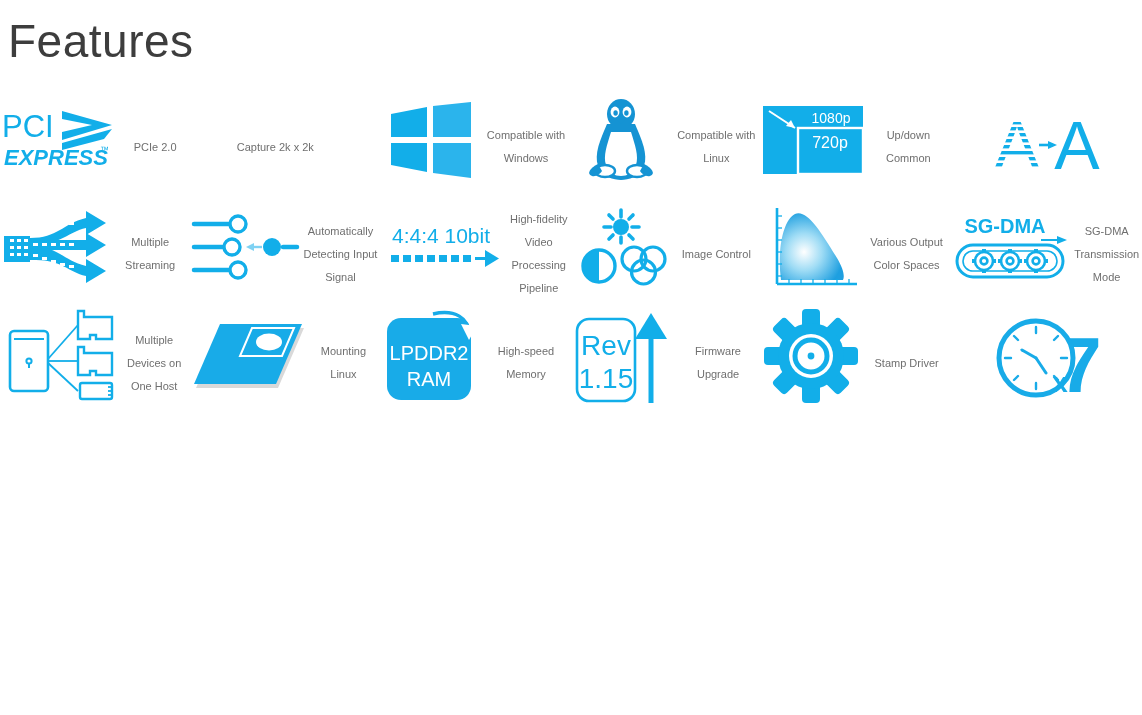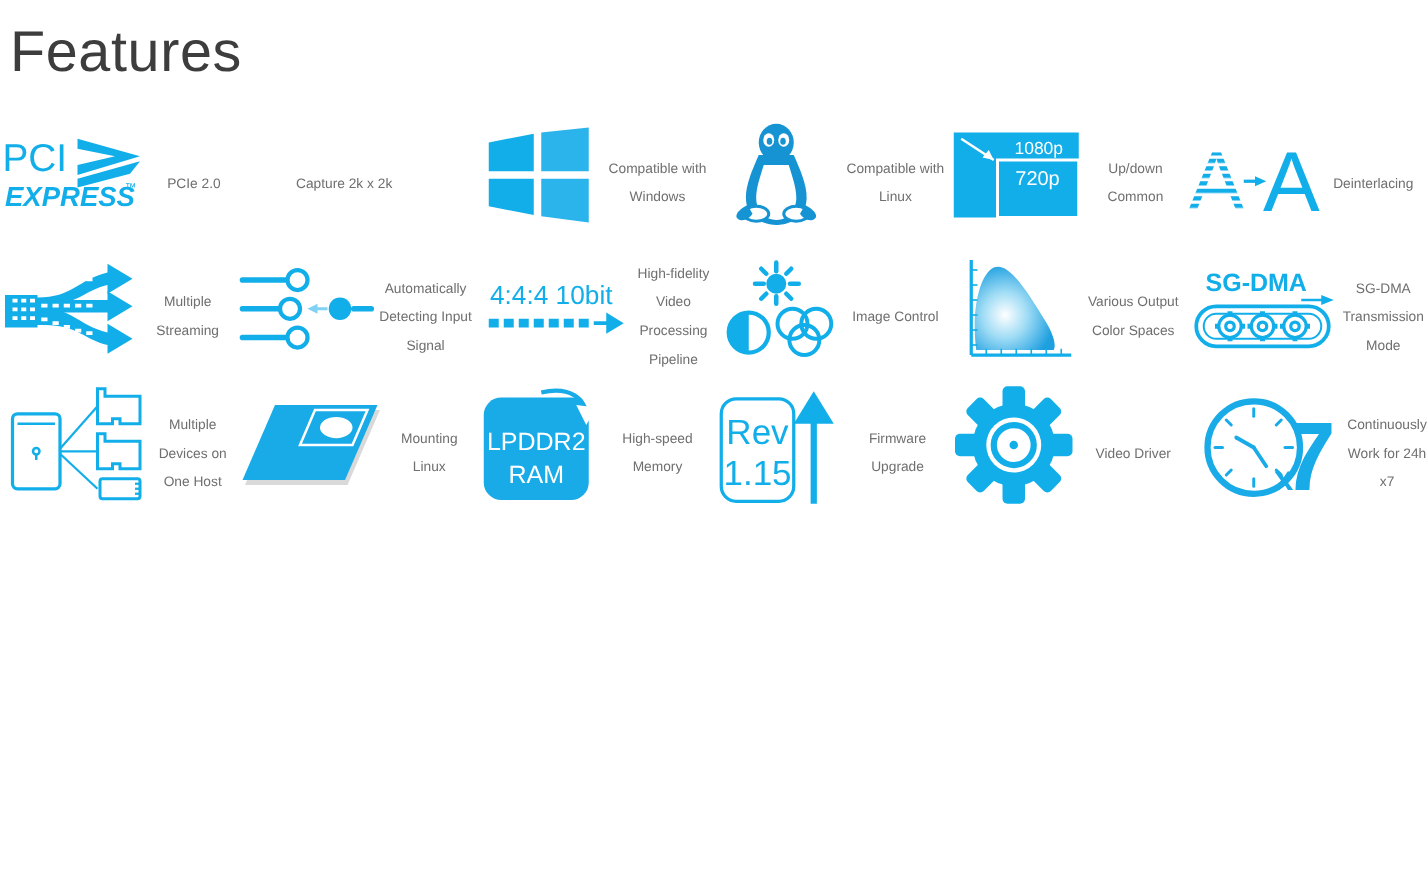--- a/index.html
+++ b/index.html
@@ -117,21 +117,20 @@
             <rect x="0" y="0" width="104" height="74" fill="#000"></rect>
             <text x="22" y="66" text-anchor="middle" font-family="'Liberation Sans',sans-serif" font-size="68" font-weight="300" fill="#fff">A</text>
           </mask>
         </defs>
         <rect x="0" y="0" width="52" height="74" fill="url(#scan)" mask="url(#mA)"></rect>
         <text x="82" y="66" text-anchor="middle" font-family="'Liberation Sans',sans-serif" font-size="68" font-weight="300" fill="#12AEE9">A</text>
         <line x1="44" y1="42" x2="58" y2="42" stroke="#12AEE9" stroke-width="2.6"></line>
         <path d="M62 42 L53 38 L53 46 Z" fill="#12AEE9"></path>
       </svg>
     </div>
-    <div class="cap">Deinterlacing</div>
   </div>
 
   <div class="cell r2">
     <div class="icon-box">
       <svg width="110" height="74" viewBox="0 0 110 74">
         <path d="M4 28 L30 28 C58 28 62 14 86 8 L86 1 L106 13 L86 25 L86 18 C68 22 62 34 36 34 L4 34 Z" fill="#12AEE9"></path>
         <path d="M4 30 L86 30 L86 23 L106 35 L86 47 L86 40 L4 40 Z" fill="#12AEE9"></path>
         <path d="M4 36 L30 36 C58 36 62 50 86 56 L86 49 L106 61 L86 73 L86 66 C68 62 62 50 36 50 L4 50 Z" fill="#12AEE9"></path>
         <rect x="4" y="26" width="26" height="26" fill="#12AEE9"></rect>
         <g fill="#ffffff">
@@ -370,21 +369,21 @@
           <rect x="0" y="38" width="94" height="18" rx="4"></rect>
           <rect x="38" y="0" width="18" height="94" rx="4" transform="rotate(45 47 47)"></rect>
           <rect x="0" y="38" width="94" height="18" rx="4" transform="rotate(45 47 47)"></rect>
           <circle cx="47" cy="47" r="33"></circle>
         </g>
         <circle cx="47" cy="47" r="22" fill="#ffffff"></circle>
         <circle cx="47" cy="47" r="16" fill="none" stroke="#12AEE9" stroke-width="5"></circle>
         <circle cx="47" cy="47" r="3.4" fill="#12AEE9"></circle>
       </svg>
     </div>
-    <div class="cap">Video Driver</div>
+    <div class="cap">Stamp Driver</div>
   </div>
 
   <div class="cell r4">
     <div class="icon-box">
       <svg width="126" height="92" viewBox="0 0 126 92">
         <text x="96" y="82" text-anchor="middle" font-family="'Liberation Sans',sans-serif" font-size="78" font-weight="600" fill="#18ABE8">7</text>
         <circle cx="52" cy="48" r="37" fill="#ffffff" stroke="#18ABE8" stroke-width="5"></circle>
         <g stroke="#18ABE8" stroke-width="2.4" stroke-linecap="round">
           <line x1="52" y1="17" x2="52" y2="23"></line>
             <line x1="52" y1="73" x2="52" y2="79"></line>
@@ -393,16 +392,15 @@
           <line x1="30" y1="26" x2="34" y2="30"></line>
             <line x1="70" y1="66" x2="74" y2="70"></line>
           <line x1="30" y1="70" x2="34" y2="66"></line>
             <line x1="70" y1="30" x2="74" y2="26"></line>
         </g>
         <line x1="52" y1="48" x2="38" y2="40" stroke="#18ABE8" stroke-width="3" stroke-linecap="round"></line>
         <line x1="52" y1="48" x2="62" y2="63" stroke="#18ABE8" stroke-width="3" stroke-linecap="round"></line>
         <text x="76" y="82" text-anchor="middle" font-family="'Liberation Sans',sans-serif" font-size="28" font-weight="600" fill="#18ABE8">x</text>
       </svg>
     </div>
-    <div class="cap">Continuously Work for 24h x7</div>
   </div>
 
 </div>
 
 </body></html>

